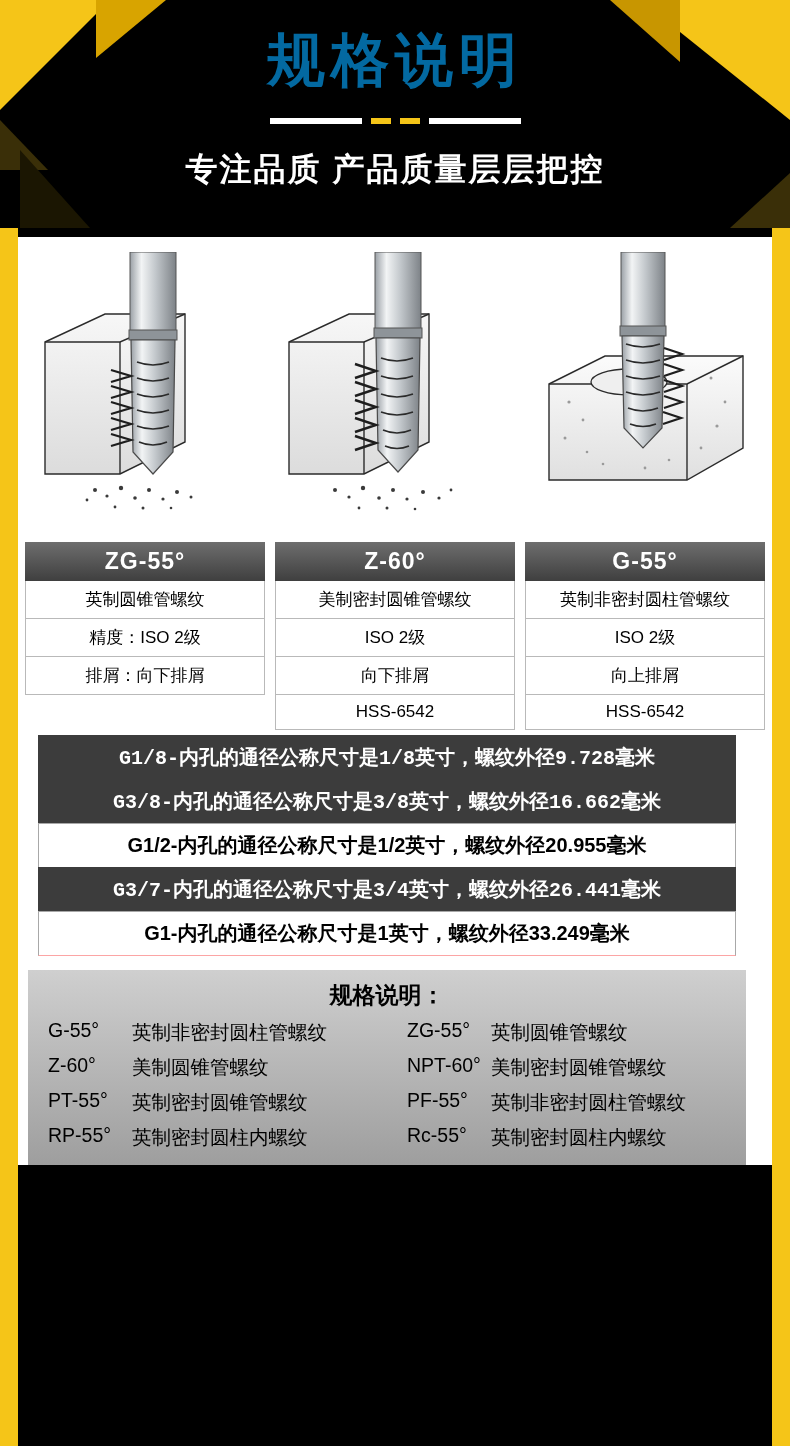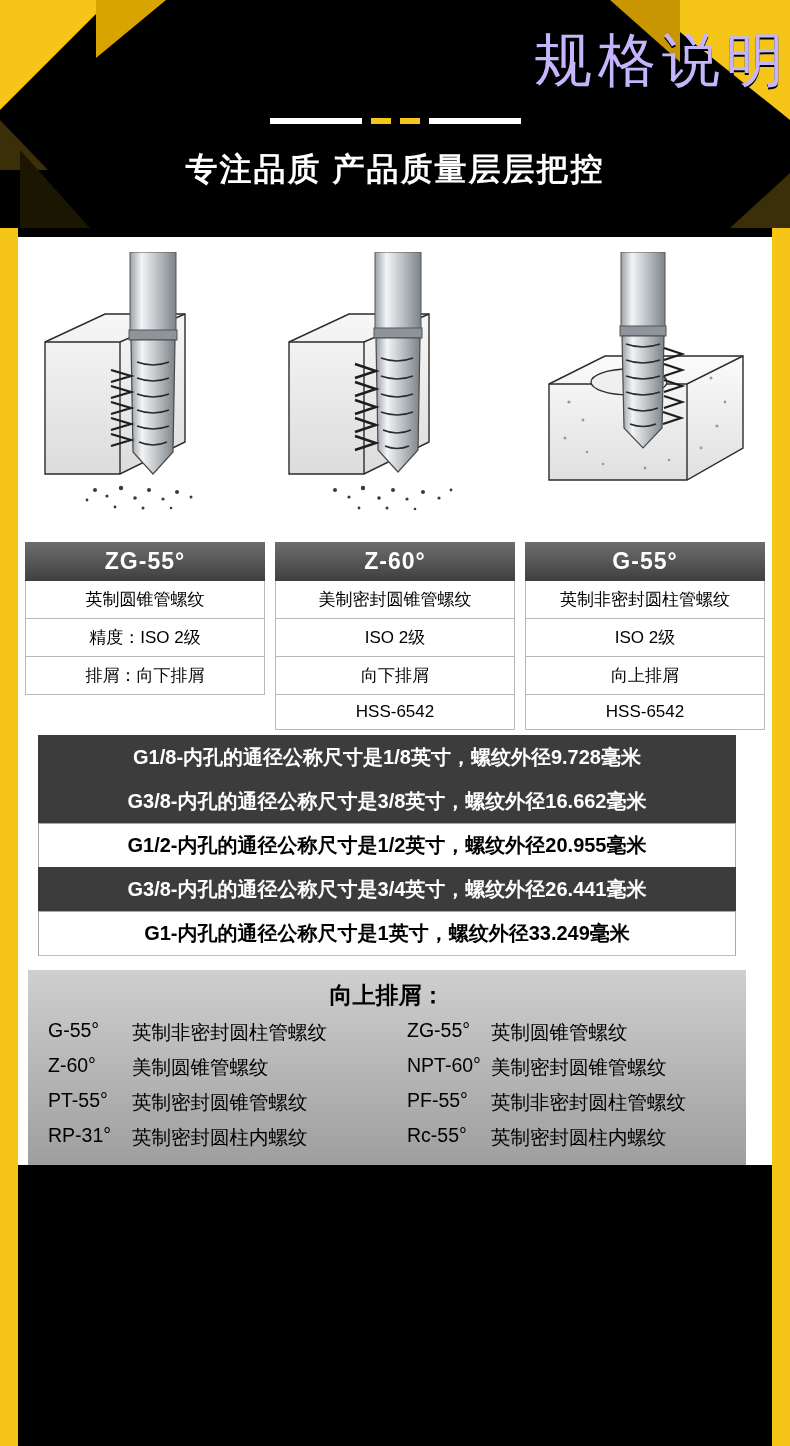--- a/index.html
+++ b/index.html
@@ -23,24 +23,24 @@
   .s1 { top: 0; left: 0; width: 0; height: 0; border-top: 110px solid #f5c518; border-right: 110px solid transparent; }
   .s2 { top: 0; left: 96px; width: 0; height: 0; border-top: 58px solid #d8a400; border-right: 70px solid transparent; }
   .s3 { top: 0; right: 0; width: 0; height: 0; border-top: 120px solid #f5c518; border-left: 150px solid transparent; }
   .s4 { top: 0; right: 110px; width: 0; height: 0; border-top: 62px solid #c89600; border-left: 70px solid transparent; }
   .s5 { top: 120px; left: 0; width: 0; height: 0; border-bottom: 50px solid #3a2f08; border-right: 48px solid transparent; }
   .s6 { bottom: 0; right: 0; width: 0; height: 0; border-bottom: 55px solid #3a2f08; border-left: 60px solid transparent; }
   .s7 { top: 150px; left: 20px; width: 0; height: 0; border-bottom: 78px solid #1b1602; border-right: 70px solid transparent; }
 
   .hdr-title {
     position: relative;
-    text-align: right;
-    color: #c4b5fd;
+    text-align: center;
+    color: #0369a1;
     font-size: 58px;
-    font-weight: normal;
+    font-weight: bold;
     letter-spacing: 6px;
     padding-top: 22px;
     text-shadow: 0 2px 0 #000;
   }
   .hdr-divider {
     position: relative;
     display: flex;
     align-items: center;
     justify-content: center;
     margin-top: 18px;
@@ -118,20 +118,21 @@
     font-size: 20px;
     font-weight: bold;
     color: #000;
     padding: 8px 0;
     background: #fff;
   }
   .size-row.dark {
     background: #3c3c3c;
     color: #fff;
     border-color: #3c3c3c;
+    font-family: Liberation Mono, monospace;
   }
   .size-row.last { border-bottom: 1px solid #fca5a5; text-align: center; }
 
   
   .codes {
     background: linear-gradient(to bottom, #cfcfcf, #9e9e9e);
     margin: 4px 10px 0 10px;
     padding: 10px 0 14px 0;
   }
   .codes-title {
@@ -364,26 +365,26 @@
         <div class="card-spec">向上排屑</div>
         <div class="card-spec">HSS-6542</div>
       </div>
     </div>
 
 
     <div class="sizes">
       <div class="size-row dark">G1/8-内孔的通径公称尺寸是1/8英寸，螺纹外径9.728毫米</div>
       <div class="size-row dark">G3/8-内孔的通径公称尺寸是3/8英寸，螺纹外径16.662毫米</div>
       <div class="size-row">G1/2-内孔的通径公称尺寸是1/2英寸，螺纹外径20.955毫米</div>
-      <div class="size-row dark">G3/8-内孔的通径公称尺寸是3/4英寸，螺纹外径26.441毫米</div>
+      <div class="size-row dark">G3/7-内孔的通径公称尺寸是3/4英寸，螺纹外径26.441毫米</div>
       <div class="size-row last">G1-内孔的通径公称尺寸是1英寸，螺纹外径33.249毫米</div>
     </div>
 
     <div class="codes">
-      <div class="codes-title">向上排屑：</div>
+      <div class="codes-title">规格说明：</div>
       <div class="codes-grid">
         <div class="code-cell">
           <span class="k">G-55°</span>
           <span class="v">英制非密封圆柱管螺纹</span>
         </div>
         <div class="code-cell">
           <span class="k">ZG-55°</span>
           <span class="v">英制圆锥管螺纹</span>
         </div>
         <div class="code-cell">
@@ -396,21 +397,21 @@
         </div>
         <div class="code-cell">
           <span class="k">PT-55°</span>
           <span class="v">英制密封圆锥管螺纹</span>
         </div>
         <div class="code-cell">
           <span class="k">PF-55°</span>
           <span class="v">英制非密封圆柱管螺纹</span>
         </div>
         <div class="code-cell">
-          <span class="k">RP-31°</span>
+          <span class="k">RP-55°</span>
           <span class="v">英制密封圆柱内螺纹</span>
         </div>
         <div class="code-cell">
           <span class="k">Rc-55°</span>
           <span class="v">英制密封圆柱内螺纹</span>
         </div>
       </div>
     </div>
 
   </div>

